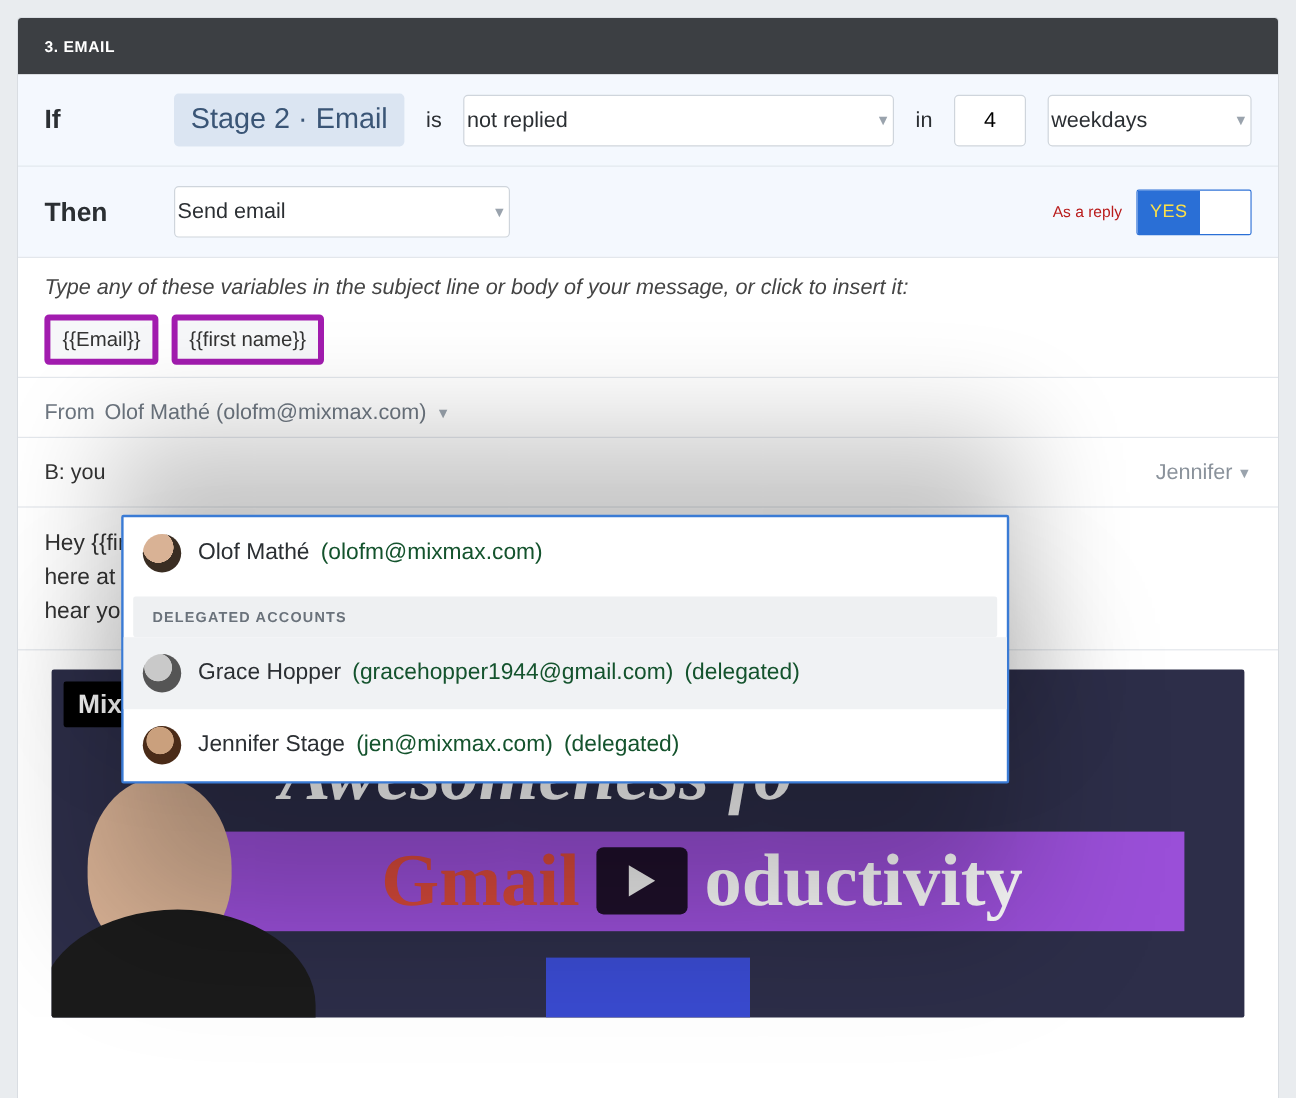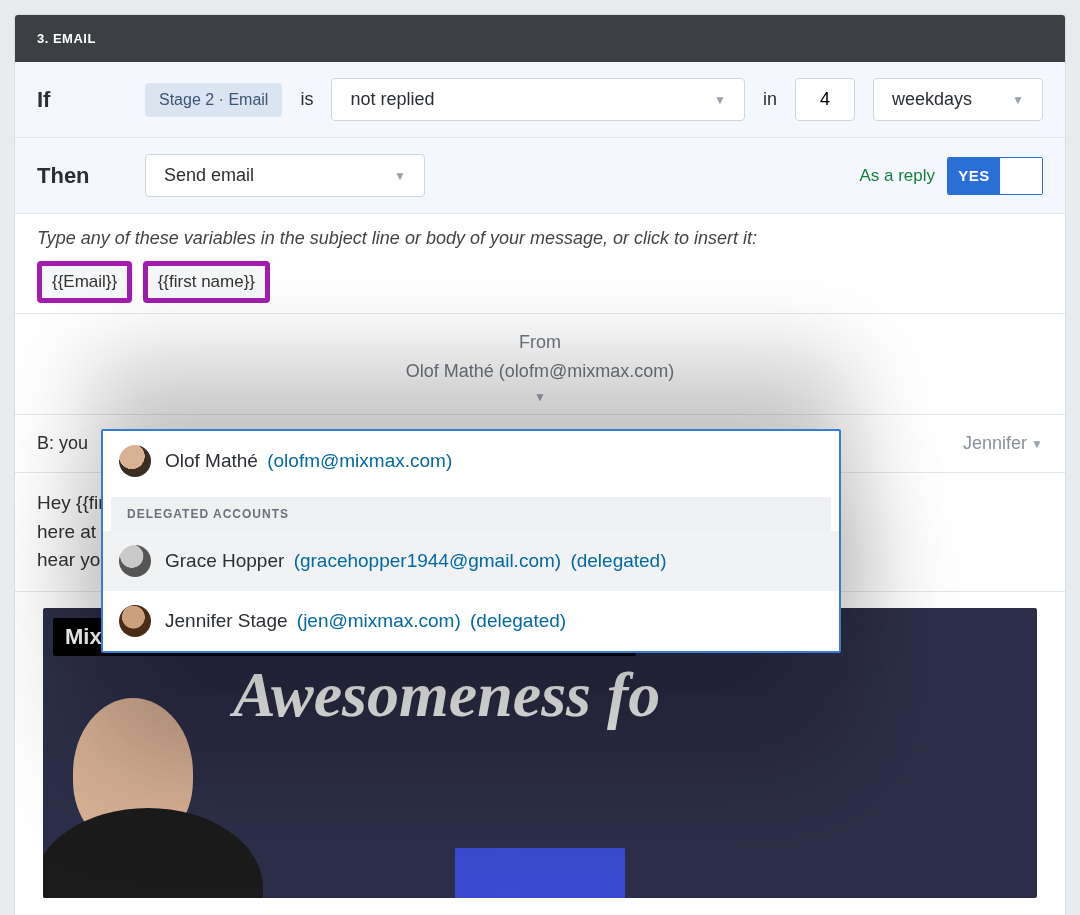--- a/index.html
+++ b/index.html
@@ -41,34 +41,34 @@
   .section-if { border-bottom: 1px solid #dfe5ec; }
   .lbl {
     font-size: 22px;
     font-weight: 700;
     color: #2b2f33;
     min-width: 90px;
   }
   .stage-pill {
     background: #dbe5f2;
     color: #3a5576;
-    font-size: 16px;
+    font-size: 24px;
     padding: 8px 14px;
     border-radius: 4px;
     font-weight: 500;
   }
   .is-text {
     font-size: 18px;
     color: #2b2f33;
   }
   .select {
     background: #fff;
     border: 1px solid #cfd5dc;
     border-radius: 4px;
-    padding: 10px 18px;
+    padding: 10px 2px;
     font-size: 18px;
     color: #2b2f33;
     display: flex;
     align-items: center;
     justify-content: space-between;
     gap: 10px;
     position: relative;
   }
   .select .caret {
     color: #9aa3ad;
@@ -87,37 +87,37 @@
   }
   .select-units { width: 170px; }
   .select-action { width: 280px; text-align: center; }
   .then-right {
     margin-left: auto;
     display: flex;
     align-items: center;
     gap: 12px;
   }
   .as-reply {
-    color: #15803d;
-    font-size: 17px;
+    color: #b91c1c;
+    font-size: 13px;
   }
   .toggle {
     width: 96px;
     height: 38px;
     border: 1px solid #2a6fd6;
     border-radius: 2px;
     display: flex;
     align-items: center;
     overflow: hidden;
     cursor: pointer;
   }
   .toggle-on {
     background: #2a6fd6;
-    color: #ffffff;
-    font-weight: 700;
+    color: #fde047;
+    font-weight: 400;
     font-size: 15px;
     letter-spacing: 0.5px;
     flex: 1;
     height: 100%;
     display: flex;
     align-items: center;
     justify-content: center;
   }
   .toggle-knob {
     width: 42px;
@@ -146,21 +146,20 @@
     cursor: pointer;
   }
   .from-row {
     padding: 18px 22px 10px;
     border-bottom: 1px solid #e3e7ec;
     font-size: 18px;
     color: #6d7680;
     display: flex;
     align-items: center;
     gap: 8px;
-    flex-direction: column;
   }
   .from-value { color: #6d7680; }
   .from-caret { color: #9aa3ad; font-size: 12px; }
   .subject-row {
     padding: 18px 22px;
     border-bottom: 1px solid #e3e7ec;
     display: flex;
     align-items: center;
   }
   .subject-left { color: #333; font-size: 18px; }
@@ -300,21 +299,21 @@
     width: 32px; height: 32px;
     border-radius: 50%;
     background: #888;
     flex-shrink: 0;
     display: inline-block;
   }
   .avatar.a1 { background: radial-gradient(circle at 40% 35%, #d9b295 45%, #3a2d22 46%); }
   .avatar.a2 { background: radial-gradient(circle at 40% 35%, #c9c9c9 40%, #555 42%); }
   .avatar.a3 { background: radial-gradient(circle at 45% 38%, #caa07d 42%, #4a2b18 44%); }
   .dd-name { color: #2b2f33; font-weight: 500; }
-  .dd-email { color: #0369a1; margin-left: 4px; }
+  .dd-email { color: #14532d; margin-left: 4px; }
   .dd-gap { height: 6px; }
 </style>
 </head>
 <body>
 
 <div class="window">
 
   <div class="titlebar">3. EMAIL</div>
 
   <div class="section-if">
@@ -368,20 +367,25 @@
     </span>
   </div>
 
   <div class="body-text">Hey {{first name}}, I wanted to follow up on my previous note. We're working
 here at Mixmax to help teams like yours be more productive — I'd love to
 hear your thoughts.</div>
 
   <div class="video">
     <div class="video-title-strip">MixMax Is Pure Awesomeness For Gmail Productivity</div>
     <div class="video-text1">Awesomeness fo</div>
+    <div class="video-text2">
+      <span class="gmail">Gmail</span>
+      <span class="play"></span>
+      <span>oductivity</span>
+    </div>
     <div class="blue-block"></div>
     <div class="person-shape">
       <div class="person-head"></div>
       <div class="person-body"></div>
     </div>
   </div>
 
   <div class="dropdown">
     <div class="dd-item">
       <span class="avatar a1"></span>

